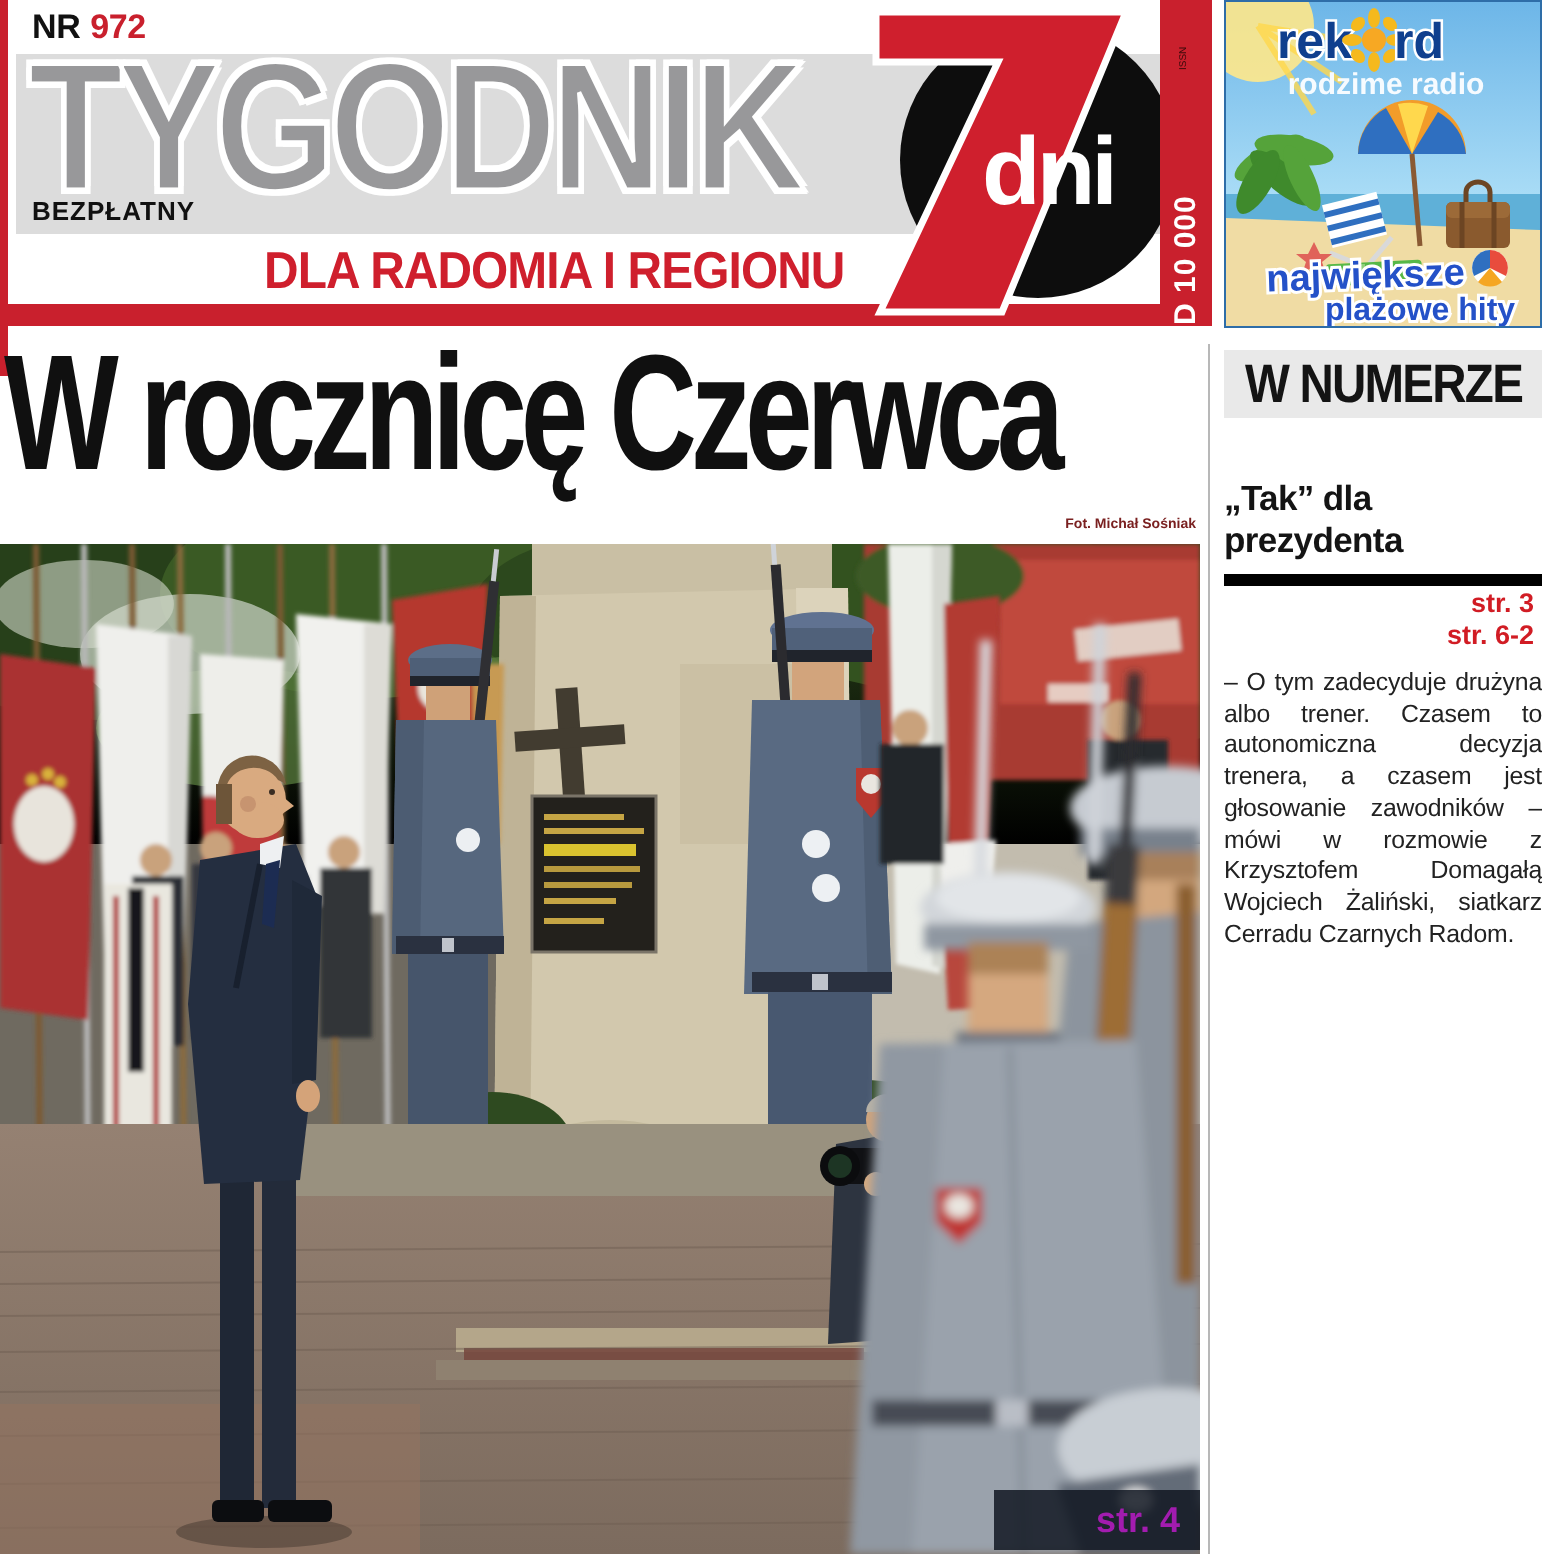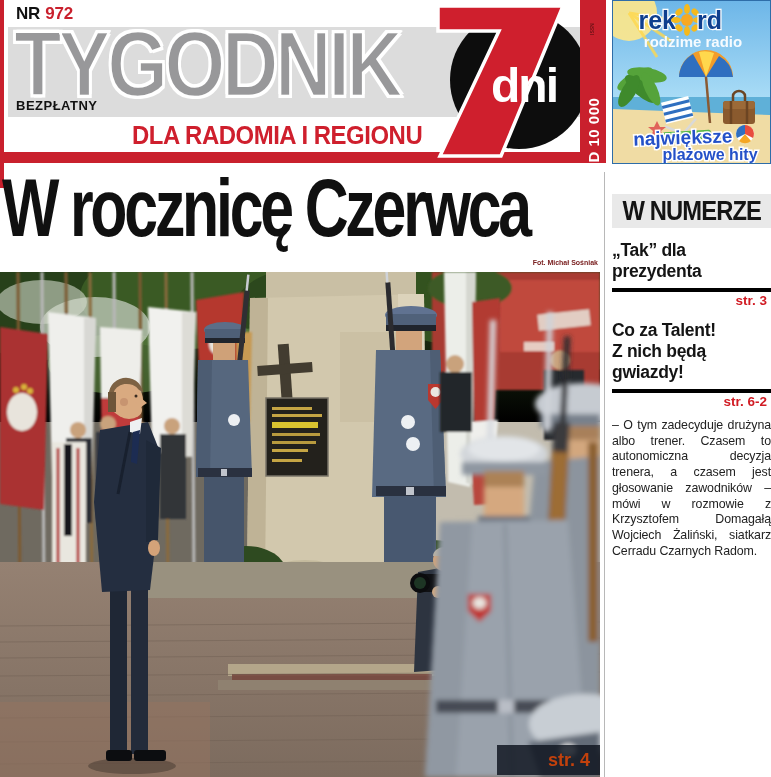--- a/index.html
+++ b/index.html
@@ -39,31 +39,31 @@
   
   .headline{
     position:absolute;left:2px;top:160px;font-size:76px;font-weight:bold;color:#101010;
     letter-spacing:-4px;transform:scale(0.80,1.08);transform-origin:left top;white-space:nowrap;}
   .credit{position:absolute;left:0;top:259px;width:598px;text-align:right;
     font-size:7px;color:#7a2020;font-weight:bold;}
   
   .photo{position:absolute;left:0;top:272px;width:600px;height:505px;overflow:hidden;background:#8d8273;}
   .page-badge{
     position:absolute;left:497px;top:745px;width:103px;height:30px;background:rgba(16,22,32,0.84);
-    color:#c2410c;font-size:18px;font-weight:bold;display:flex;align-items:center;justify-content:flex-end;
+    color:#a21caf;font-size:18px;font-weight:bold;display:flex;align-items:center;justify-content:flex-end;
     padding-right:10px;box-sizing:border-box;}
   
   .divider{position:absolute;left:604px;top:172px;width:1px;height:605px;background:#b8b8b8;}
   
   .sidebar{position:absolute;left:612px;top:0;width:159px;height:650px;}
   .ad{width:157px;height:162px;border:1px solid #2e6da8;box-sizing:content-box;}
-  .wn-bar{margin-top:26px;height:34px;background:#e9e9e9;display:flex;align-items:center;justify-content:center;}
+  .wn-bar{margin-top:6px;height:34px;background:#e9e9e9;display:flex;align-items:center;justify-content:center;}
   .wn-text{font-size:27px;font-weight:bold;color:#141414;letter-spacing:-1px;transform:scale(0.88,1);white-space:nowrap;}
-  .art-title{margin-top:12px;font-size:17.5px;line-height:21px;font-weight:bold;color:#141414;
-    letter-spacing:-0.3px;white-space:pre-line;padding-bottom:6px;border-bottom:4px solid #000000;}
+  .art-title{margin-top:30px;font-size:17.5px;line-height:21px;font-weight:bold;color:#141414;
+    letter-spacing:-0.3px;white-space:pre-line;padding-bottom:6px;border-bottom:6px solid #000000;}
   .art-body{margin-top:9px;font-size:12.4px;line-height:15.7px;color:#222;text-align:justify;letter-spacing:-0.1px;}
   .page-ref{text-align:right;color:#d11c24;font-weight:bold;font-size:13.5px;padding-right:4px;margin-top:1px;}
 </style>
 </head>
 <body>
 
 <div class="masthead">
   <div class="mh-top">
     <span class="nr">NR</span>
     <span class="num">972</span>
@@ -434,22 +434,20 @@
   </div>
 
   
   <div>
     <div class="art-title">„Tak” dla prezydenta</div>
     <div class="page-ref">str. 3</div>
   </div>
 
   
   <div>
-    <div class="art-title">Co za Talent!
-Z nich będą gwiazdy!</div>
     <div class="page-ref">str. 6-2</div>
   </div>
 
   
   <div>
     <div class="art-body">– O tym zadecyduje drużyna albo trener. Czasem to autonomiczna decyzja trenera, a czasem jest głosowanie zawodników – mówi w rozmowie z Krzysztofem Domagałą Wojciech Żaliński, siatkarz Cerradu Czarnych Radom.</div>
 
   </div>
 </div>
 

